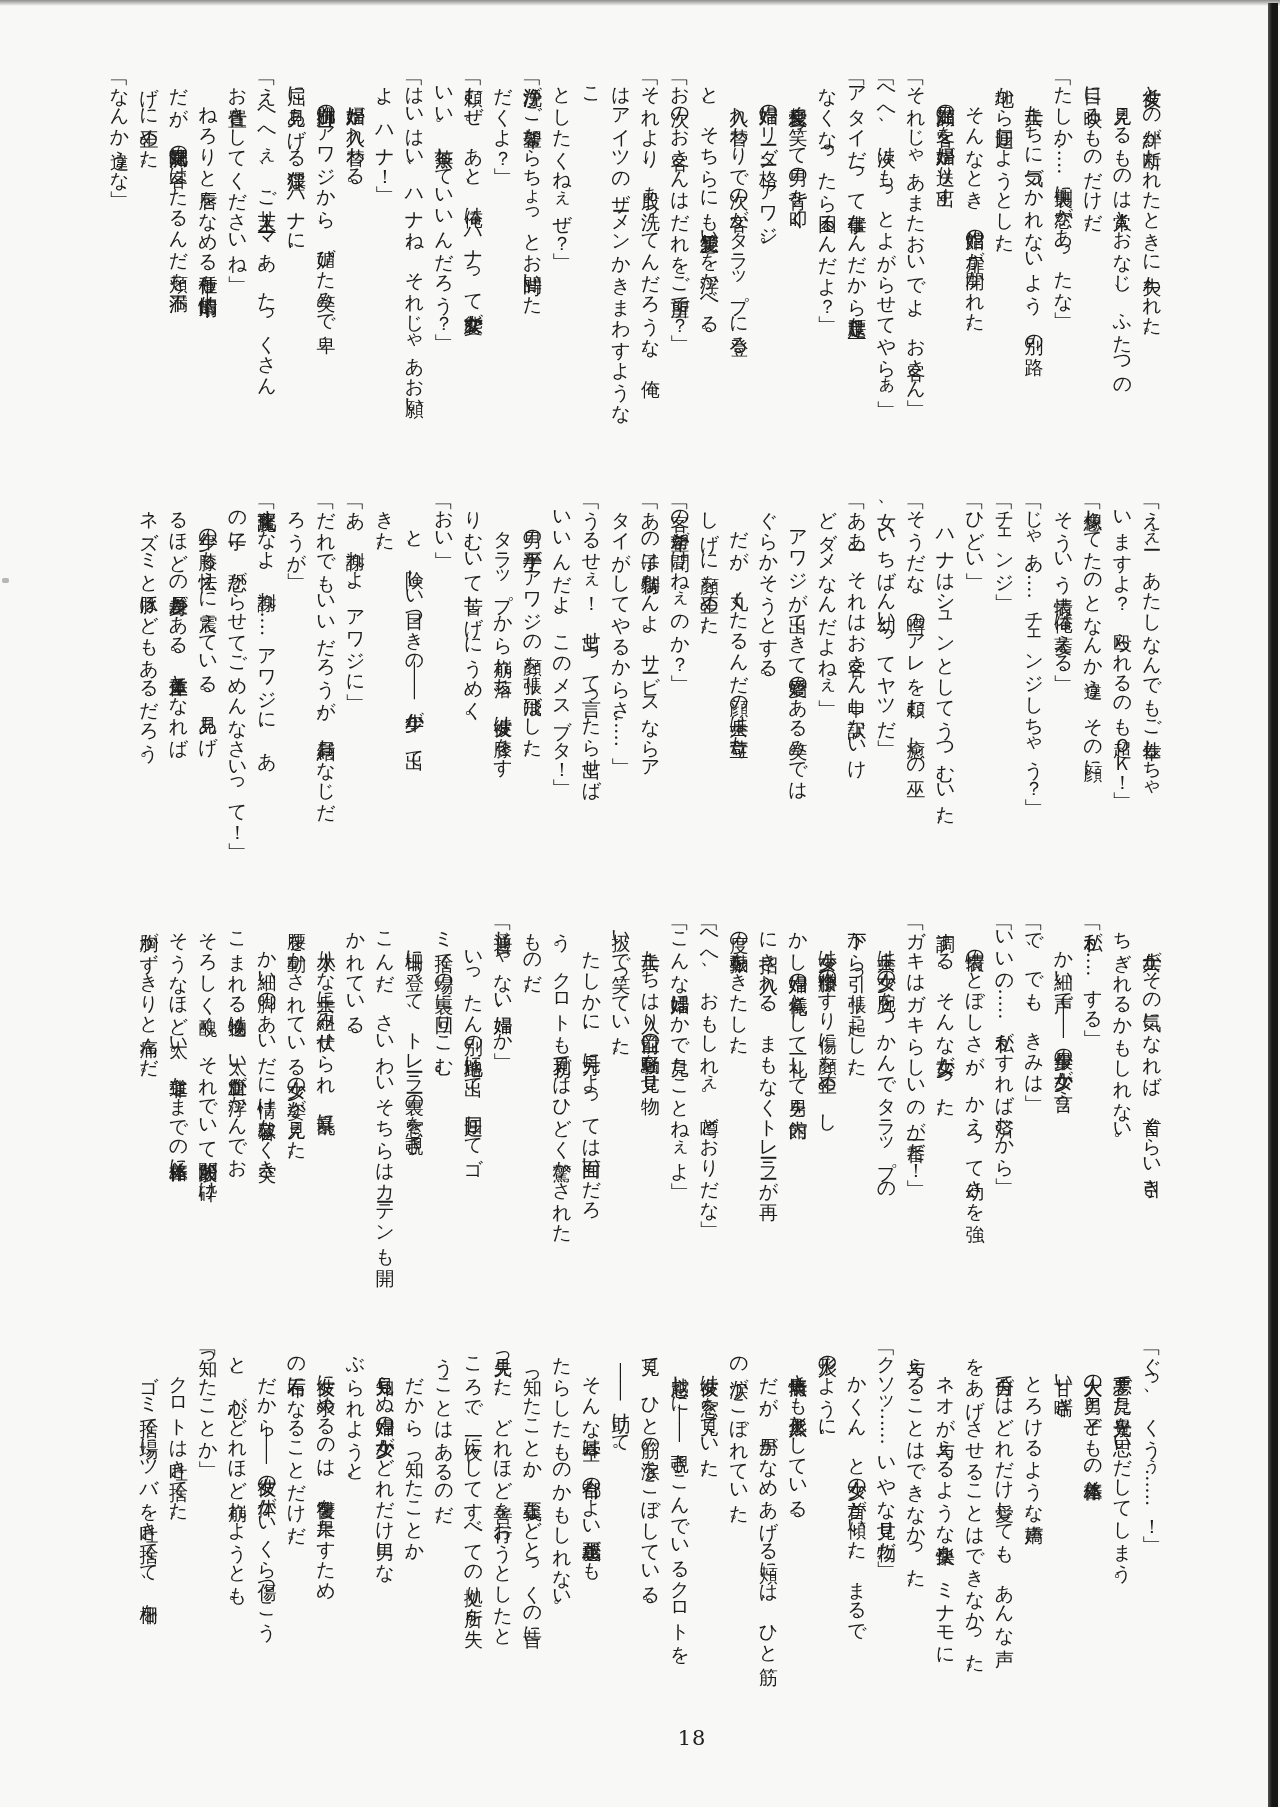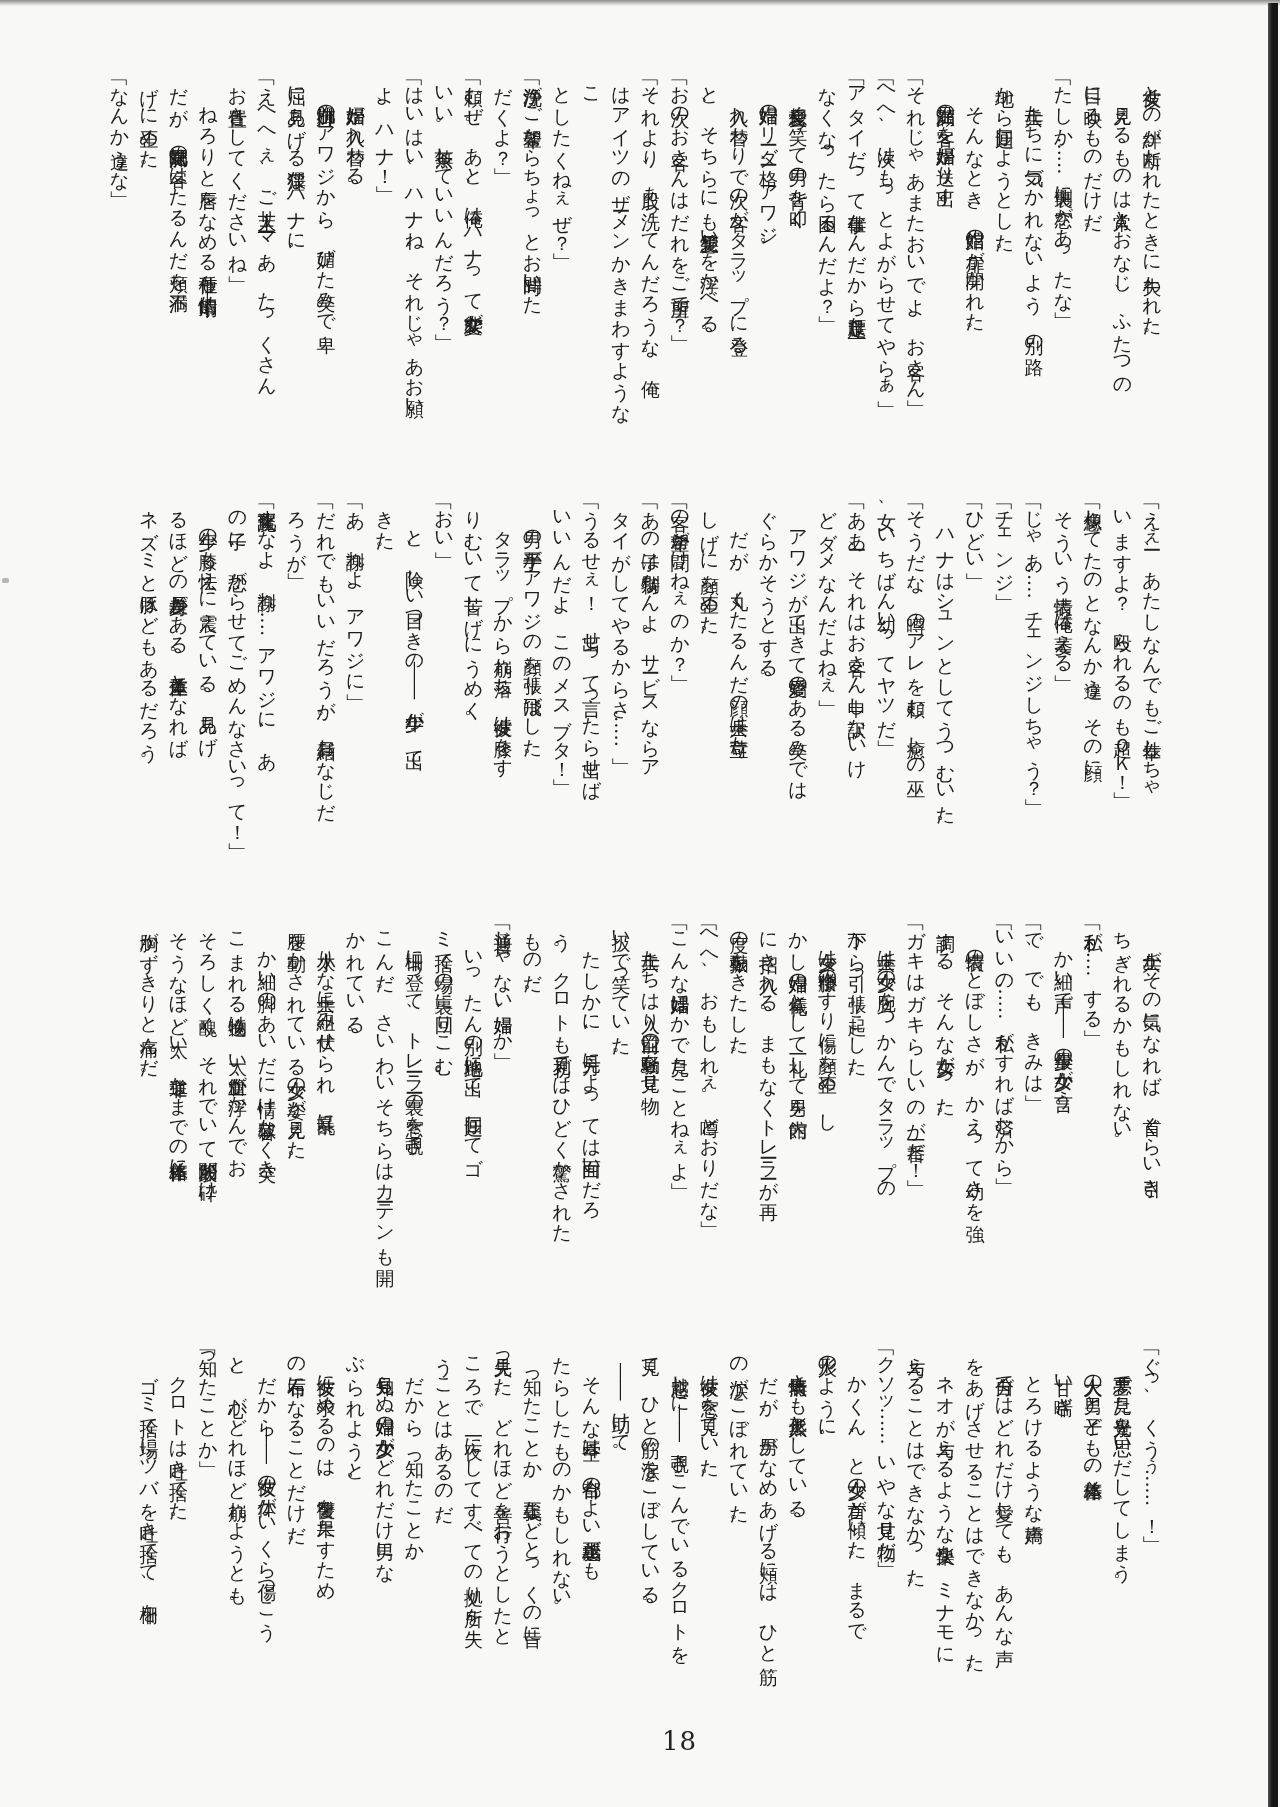--- a/index.html
+++ b/index.html
@@ -32,21 +32,21 @@
   .band .line{
     margin:0;padding:0;
   }
   .band .indent{text-indent:19px;}
   .band-1{top:74px;}
   .band-2{top:498px;}
   .band-3{top:919px;}
   .band-4{top:1344px;}
   .page-num{
     position:absolute;top:1726px;left:662px;width:60px;
-    text-align:left;font-size:26px;color:#222;
+    text-align:center;font-size:21px;color:#222;
     letter-spacing:1px;
   }
 </style>
 </head>
 <body>
 
 <div class="page">
   <div class="edge-top"></div>
   <div class="edge-right"></div>
   <div class="speck"></div>

